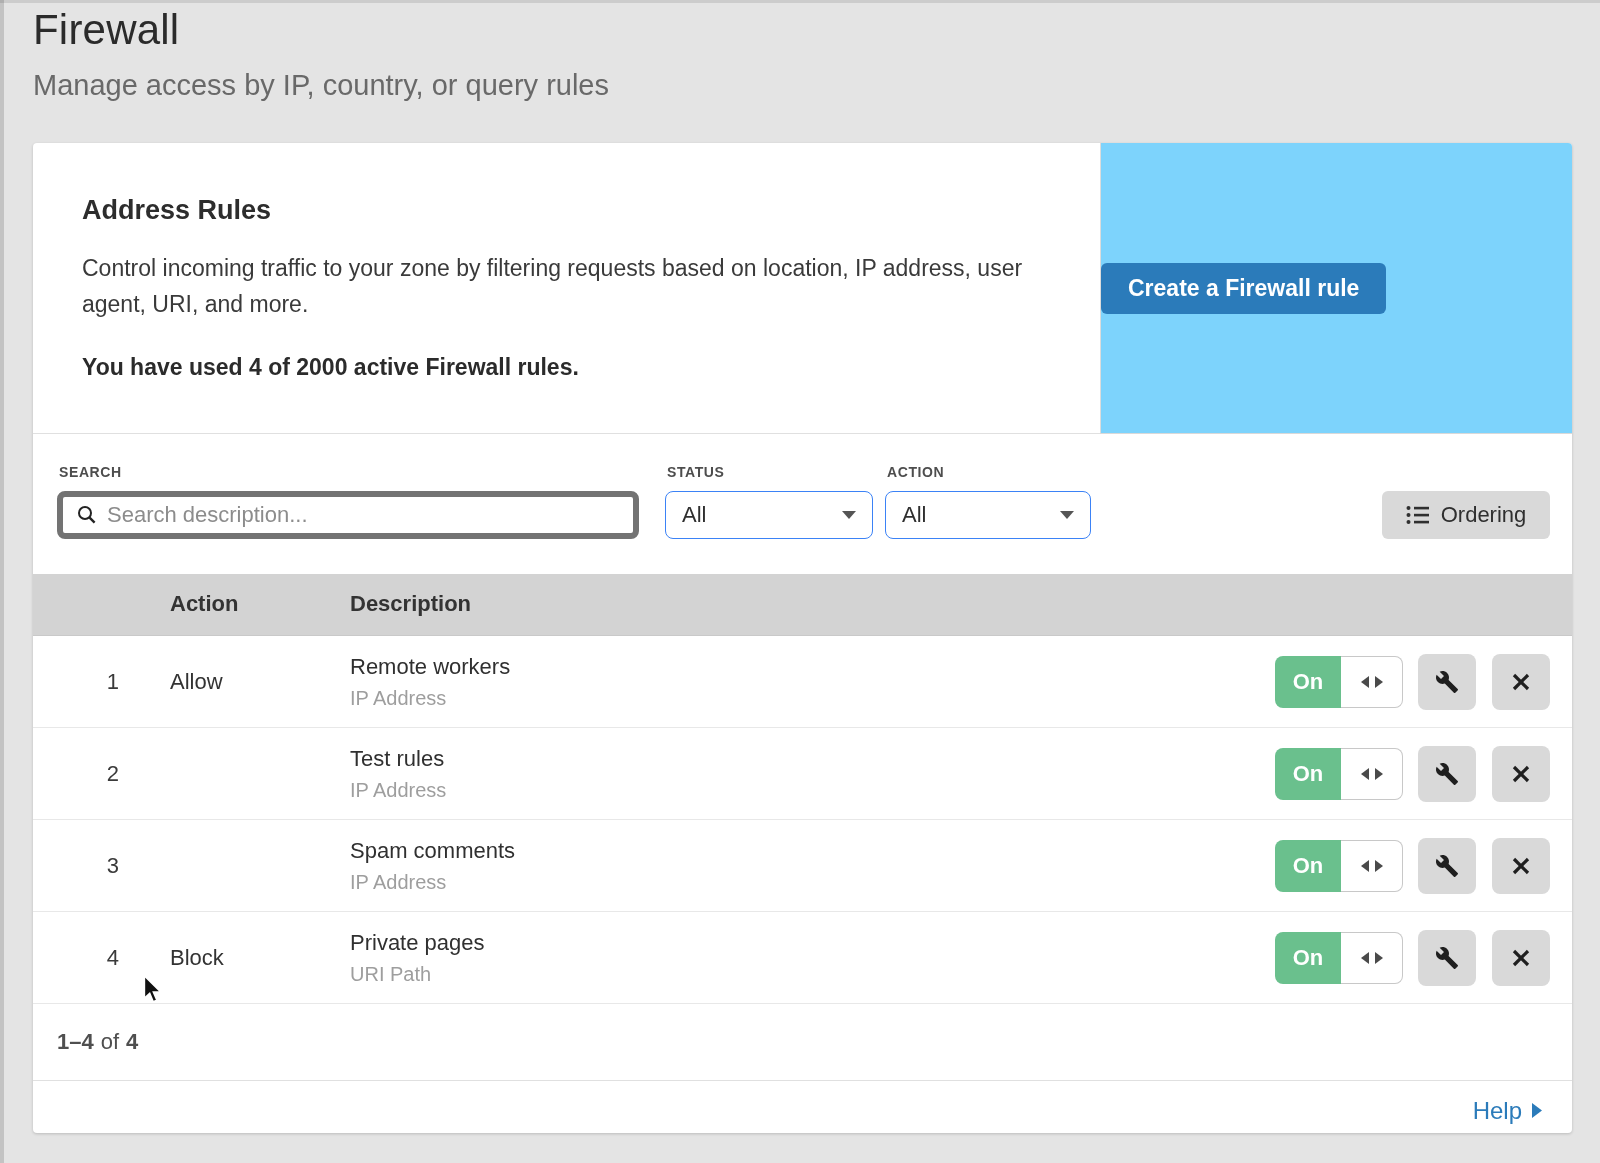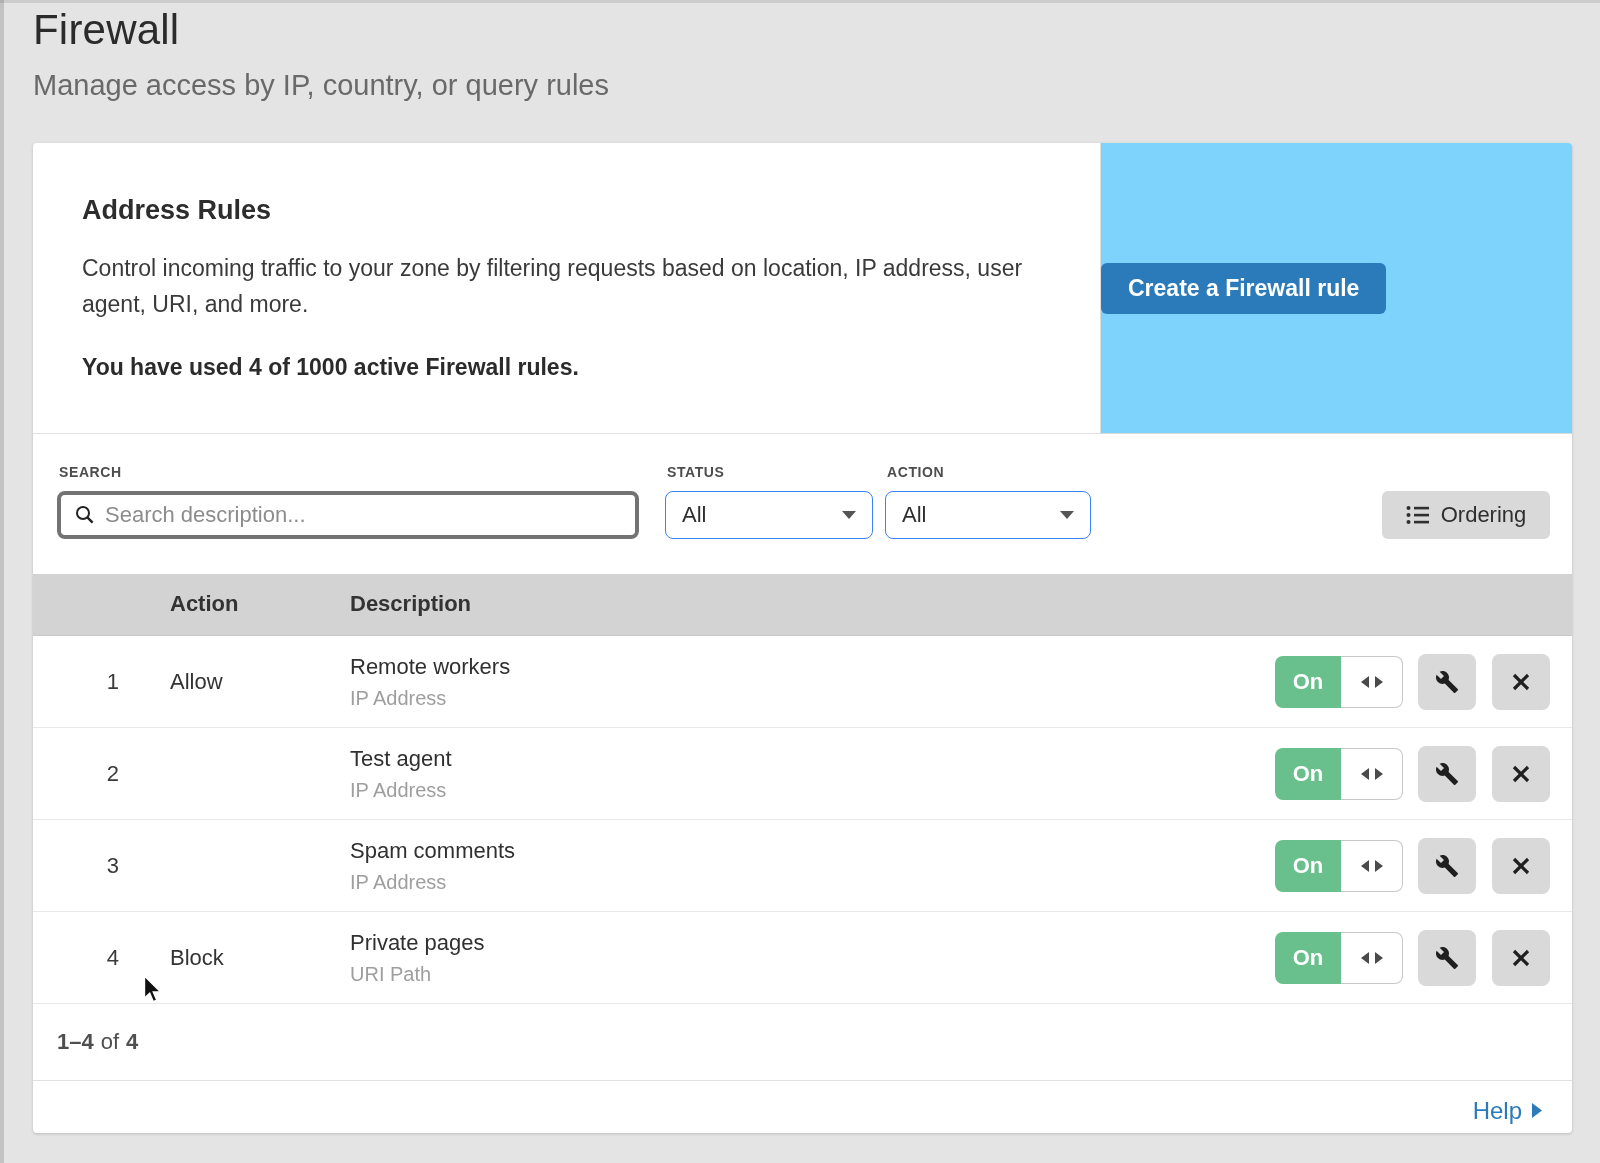--- a/index.html
+++ b/index.html
@@ -54,21 +54,21 @@
   .filters { position:relative; height:140px; }
   .filter-label {
     position:absolute; top:30px;
     font-size:14px; font-weight:700; letter-spacing:.6px; color:#4d4d4d;
   }
   .lbl-search { left:26px; }
   .lbl-status { left:634px; }
   .lbl-action { left:854px; }
   .input-wrap {
     position:absolute; left:24px; top:57px; width:582px; height:48px;
-    border:4px solid #737373; border-radius:8px; background:#fff;
+    border:6px solid #737373; border-radius:8px; background:#fff;
     display:flex; align-items:center; padding:0 14px;
   }
   .input-wrap svg { flex:0 0 auto; margin-right:10px; }
   .search-input {
     border:none; outline:none; width:100%; font-family:inherit;
     font-size:22px; color:#333; background:transparent;
   }
   .search-input::placeholder { color:#8c8c8c; }
   .select {
     position:absolute; top:57px; height:48px;
@@ -158,21 +158,21 @@
 
 <div class="page-title">Firewall</div>
 <div class="page-subtitle">Manage access by IP, country, or query rules</div>
 
 <div class="card">
 
   <div class="top-section">
     <div class="top-left">
       <div class="card-heading">Address Rules</div>
       <div class="card-desc">Control incoming traffic to your zone by filtering requests based on location, IP address, user agent, URI, and more.</div>
-      <div class="card-usage">You have used 4 of 1000 active Firewall rules.</div>
+      <div class="card-usage">You have used 4 of 2000 active Firewall rules.</div>
     </div>
     <div class="side-panel">
       <button class="btn-primary">Create a Firewall rule</button>
     </div>
   </div>
 
   <div class="filters">
     <div class="filter-label lbl-search">SEARCH</div>
     <div class="input-wrap">
       <svg width="20" height="20" viewBox="0 0 20 20">
@@ -243,21 +243,21 @@
             <line x1="3" y1="3" x2="17" y2="17" stroke="#1f1f1f" stroke-width="3.2"></line>
             <line x1="17" y1="3" x2="3" y2="17" stroke="#1f1f1f" stroke-width="3.2"></line>
           </svg>
       </button>
     </div>
   </div>
 
   <div class="row">
     <span class="num">2</span>
     <div class="desc">
-      <span class="desc-title">Test agent</span>
+      <span class="desc-title">Test rules</span>
       <span class="desc-sub">IP Address</span>
     </div>
     <div class="controls">
       <div class="toggle">
         <span class="toggle-on">On</span>
         <span class="toggle-handle">
           <svg width="24" height="16" viewBox="0 0 24 16">
               <polygon points="9,2 9,14 1,8" fill="#4a4a4a"></polygon>
               <polygon points="15,2 15,14 23,8" fill="#4a4a4a"></polygon>
             </svg>

